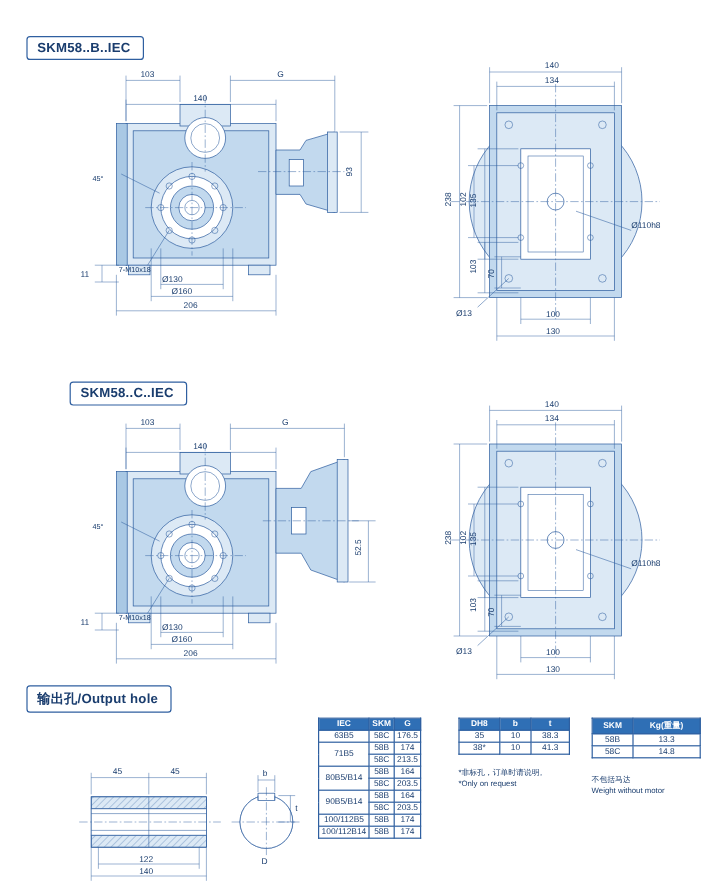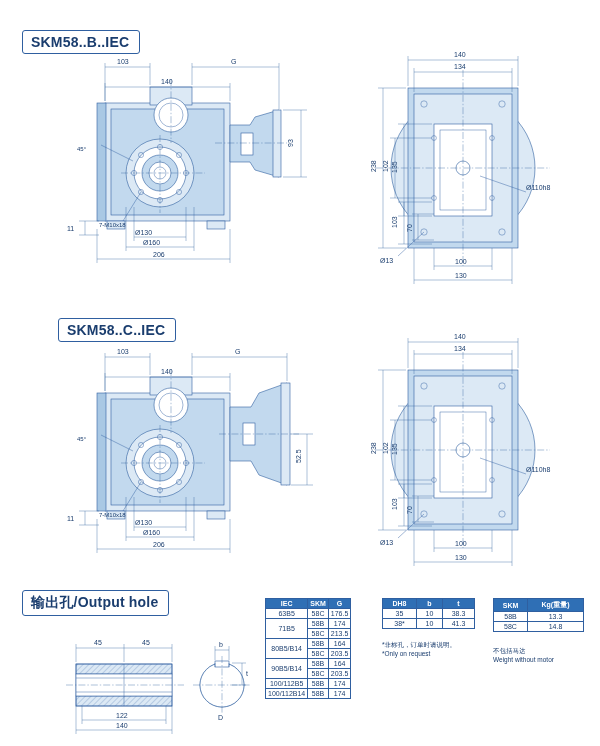--- a/index.html
+++ b/index.html
@@ -15,21 +15,21 @@
   }
   .page { position:relative; width:600px; height:746px; }
 
   
   .title-tab {
     position:absolute;
     background:#ffffff;
     border:1px solid #2f5fa0;
     border-radius:3px;
     padding:3px 10px 3px 8px;
-    font-size:14px;
+    font-size:11px;
     color:#1a3d6e;
     font-weight:bold;
     letter-spacing:.2px;
   }
   .title-tab::before{
     content:"";
     position:absolute;
     left:3px; top:50%;
     width:0;height:0;
     transform:translateY(-50%);
@@ -403,21 +403,21 @@
     <line class="dim" x1="66" y1="218" x2="124" y2="218"></line>
     <text class="t7" x="87" y="216">100</text>
 
     <line class="dim" x1="46" y1="200" x2="46" y2="236"></line>
     <line class="dim" x1="144" y1="200" x2="144" y2="236"></line>
     <line class="dim" x1="46" y1="232" x2="144" y2="232"></line>
     <text class="t7" x="87" y="230">130</text>
   </svg>
   </div>
 
-  <div class="title-tab" style="left:22px; top:590px;text-align:center;">输出孔/Output hole</div>
+  <div class="title-tab" style="left:22px; top:571px;text-align:center;">输出孔/Output hole</div>
 
   <div class="dwg" style="left:60px; top:636px;">
   <svg width="200" height="100" viewBox="0 0 200 100">
 
     <rect class="fillLt" x="16" y="28" width="96" height="42"></rect>
     <rect class="hatch" x="16" y="28" width="96" height="10"></rect>
     <rect class="hatch" x="16" y="60" width="96" height="10"></rect>
     <rect class="fillW" x="16" y="38" width="96" height="22"></rect>
     <line class="cl" x1="6" y1="49" x2="124" y2="49"></line>
     <line class="thin" x1="64" y1="28" x2="64" y2="70"></line>

